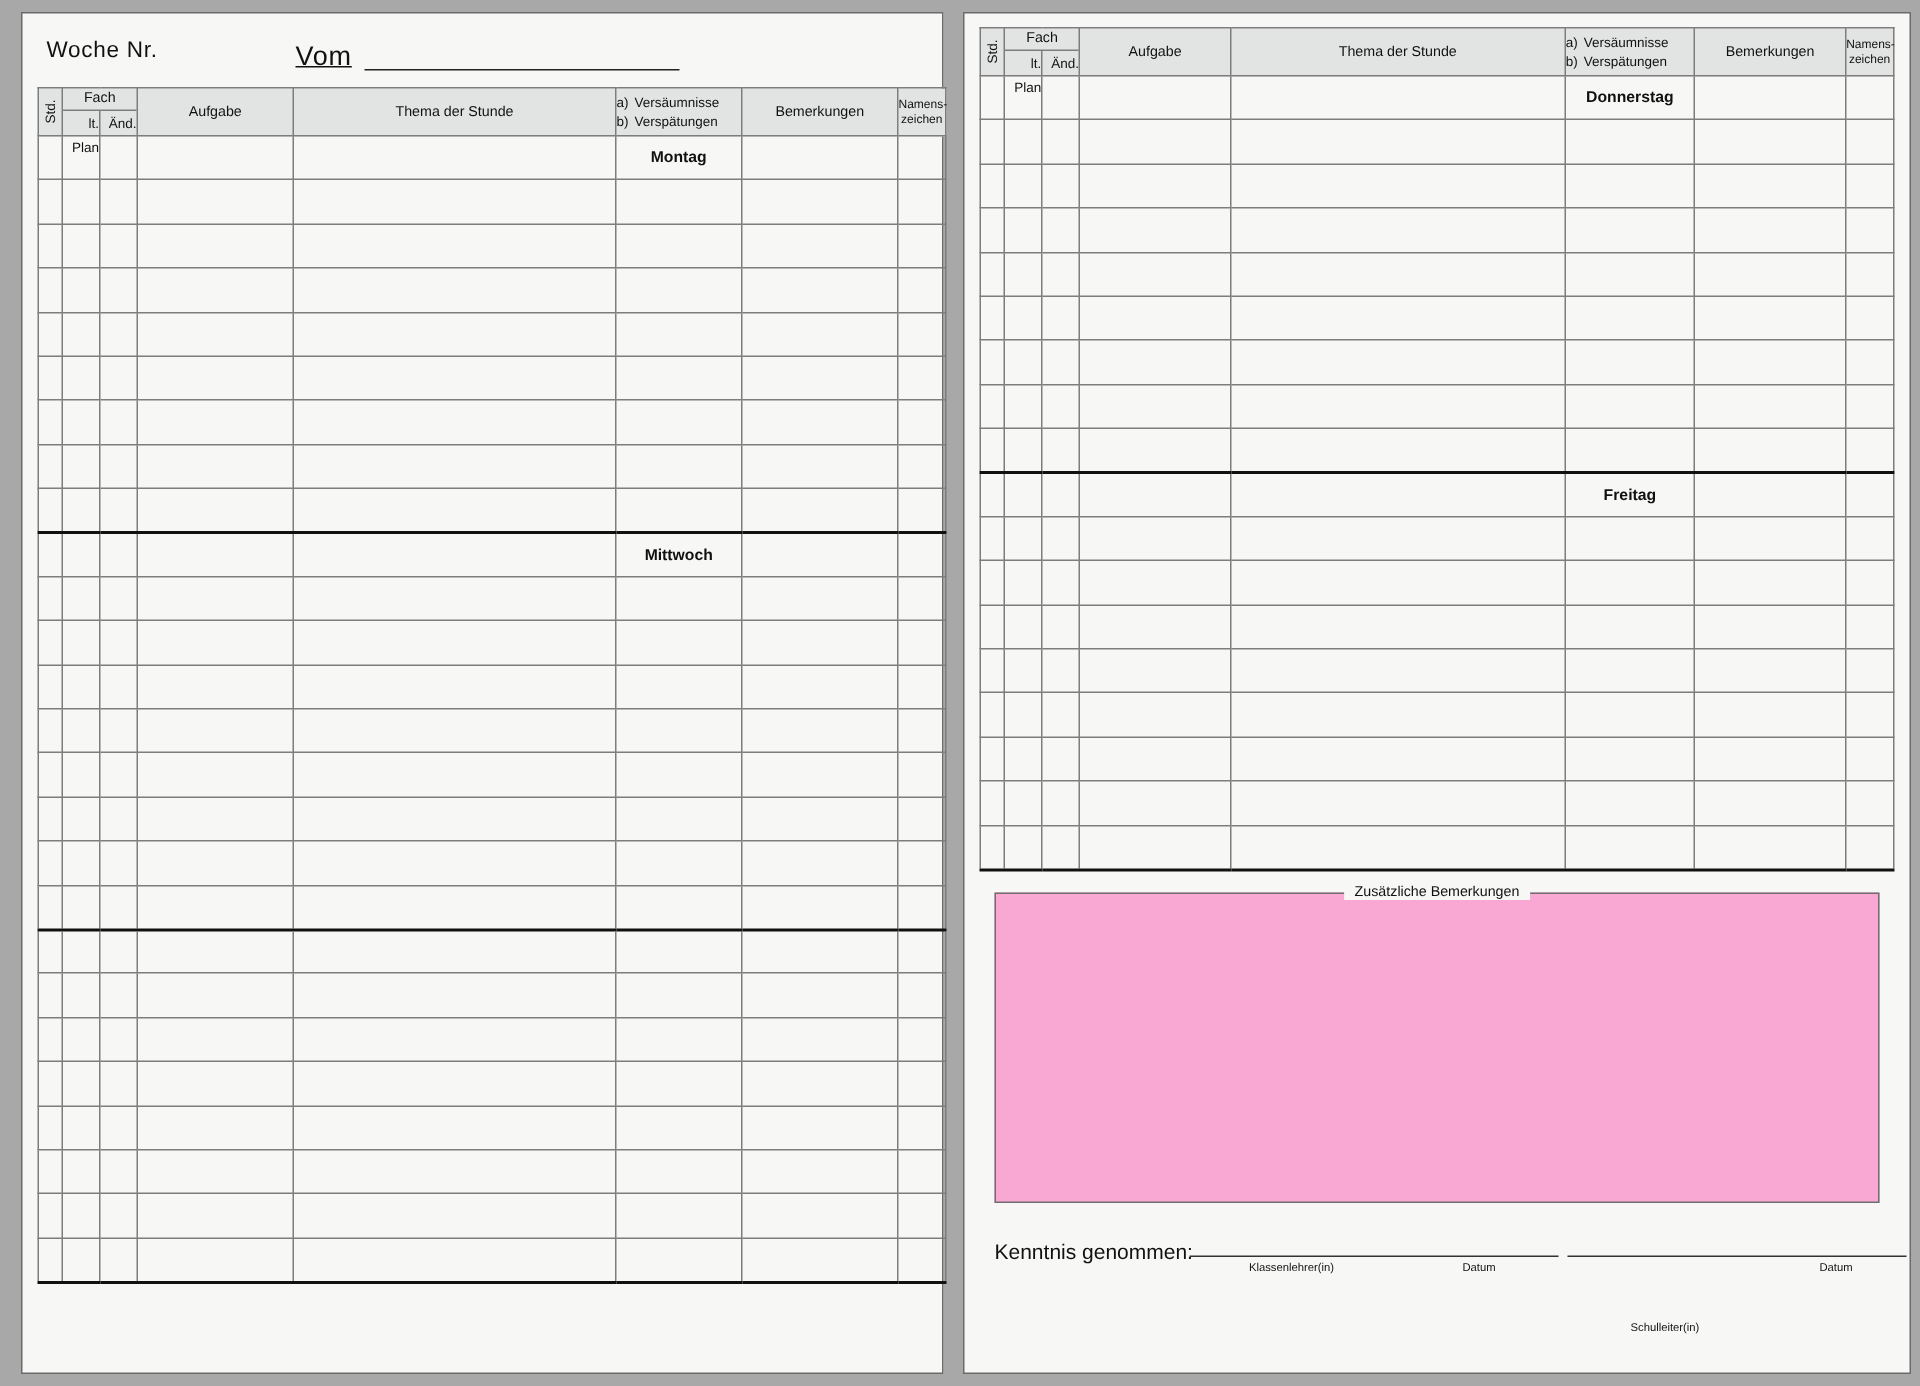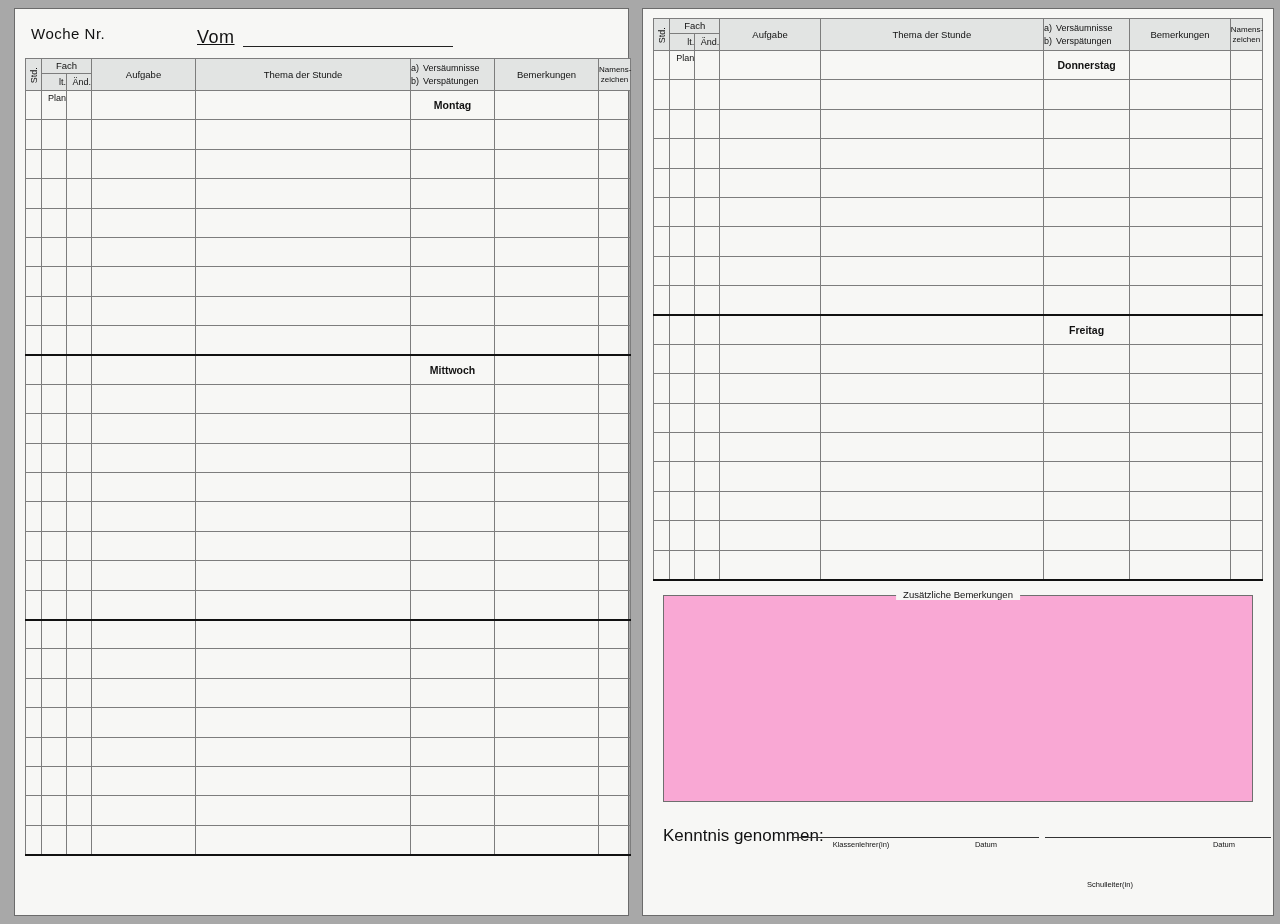--- a/index.html
+++ b/index.html
@@ -175,21 +175,21 @@
   }
   .sign-area {
     position: relative;
     margin: 24px 10px 0 10px;
     height: 46px;
   }
   .sign-label {
     position: absolute;
     left: 0;
     top: 0;
-    font-size: 17px;
+    font-size: 14px;
     color: #111;
   }
   .sign-line {
     position: absolute;
     top: 11px;
     border-bottom: 1px solid #333;
     height: 0;
   }
   .sign-cap {
     position: absolute;

